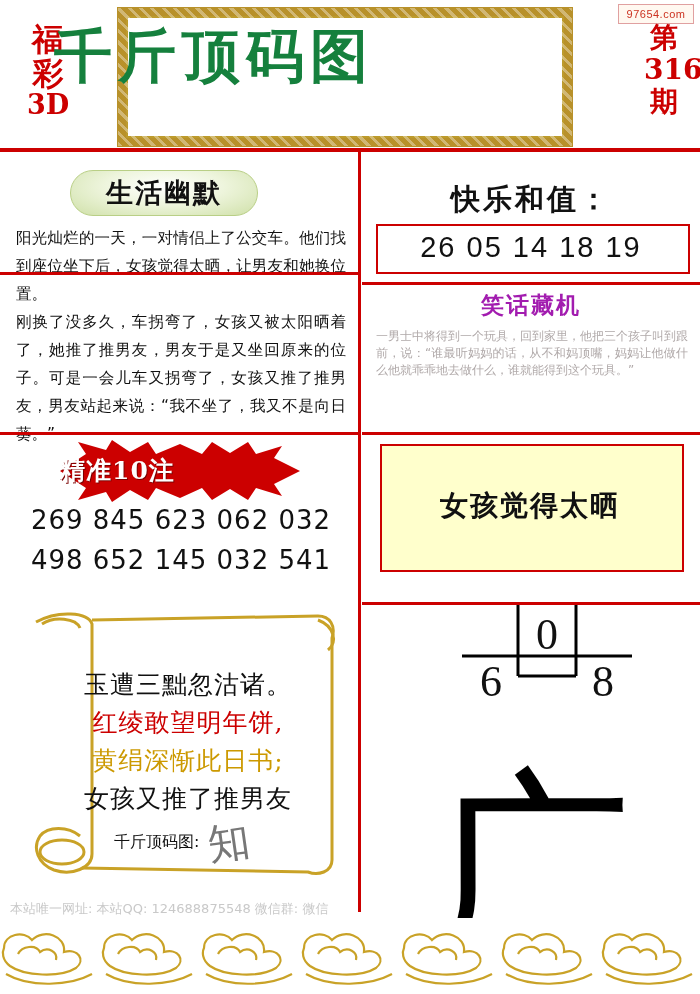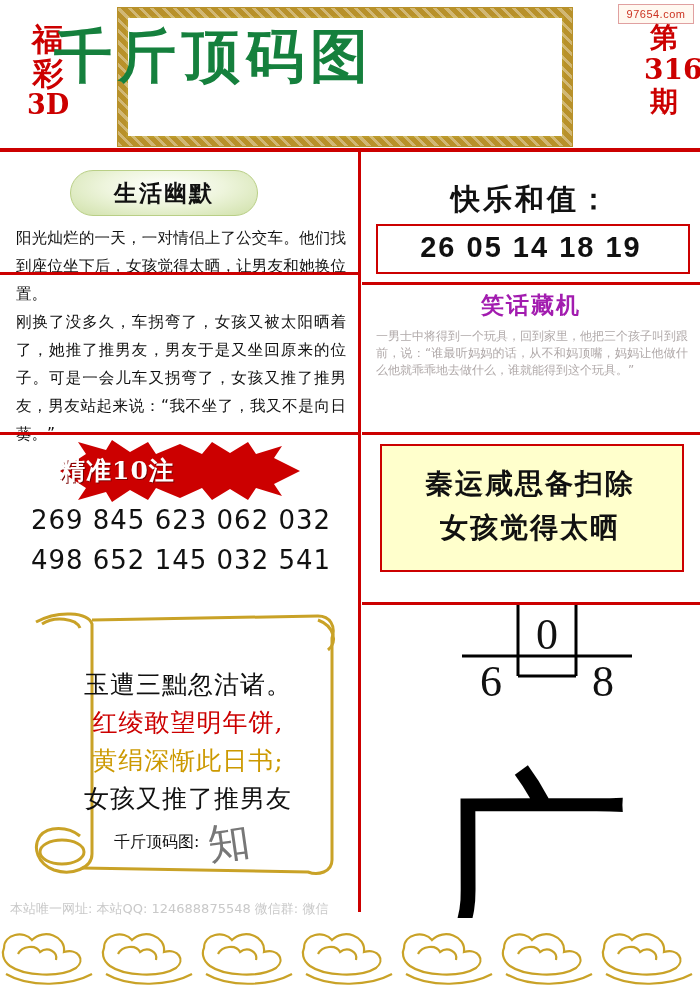--- a/index.html
+++ b/index.html
@@ -140,21 +140,21 @@
     position: absolute;
     left: 70px;
     top: 18px;
     width: 186px;
     height: 44px;
     border-radius: 24px;
     background: radial-gradient(ellipse at 50% 35%, #ffffff 0%, #eef5dd 45%, #cfe0a8 100%);
     border: 1px solid #b9cf86;
     text-align: center;
     line-height: 44px;
-    font-size: 23px;
+    font-size: 27px;
     font-weight: bold;
     font-family: "DejaVu Serif", serif;
     color: #111111;
     letter-spacing: 2px;
   }
 
   .humor-body {
     position: absolute;
     left: 16px;
     top: 72px;
@@ -338,21 +338,21 @@
   }
   .happy-nums {
     position: absolute;
     left: 14px;
     top: 72px;
     width: 310px;
     height: 46px;
     line-height: 46px;
     text-align: center;
     font-size: 29px;
-    font-weight: bold;
+    font-weight: normal;
     color: #111111;
     font-family: "Liberation Sans", sans-serif;
     letter-spacing: 2px;
   }
 
   .hrule-right {
     position: absolute;
     left: 362px;
     top: 282px;
     width: 338px;
@@ -576,21 +576,20 @@
   <div class="happy-box"></div>
   <div class="happy-nums">26 05 14 18 19</div>
 
   <div class="joke-title">笑话藏机</div>
   <div class="joke-body">
     <p>一男士中将得到一个玩具，回到家里，他把三个孩子叫到跟前，说：“谁最听妈妈的话，从不和妈顶嘴，妈妈让他做什么他就乖乖地去做什么，谁就能得到这个玩具。”</p>
   </div>
 
   <div class="yellow-box"></div>
   <div class="yellow-lines">
-    <div>秦运咸思备扫除</div>
     <div>女孩觉得太晒</div>
   </div>
 
   <div class="numgrid">
     <svg width="170" height="110" viewBox="0 0 170 110">
       <line x1="56" y1="0" x2="56" y2="52" stroke="#000" stroke-width="3"></line>
       <line x1="114" y1="0" x2="114" y2="52" stroke="#000" stroke-width="3"></line>
       <line x1="0" y1="52" x2="170" y2="52" stroke="#000" stroke-width="3"></line>
       <line x1="56" y1="52" x2="56" y2="72" stroke="#000" stroke-width="3"></line>
       <line x1="114" y1="52" x2="114" y2="72" stroke="#000" stroke-width="3"></line>

